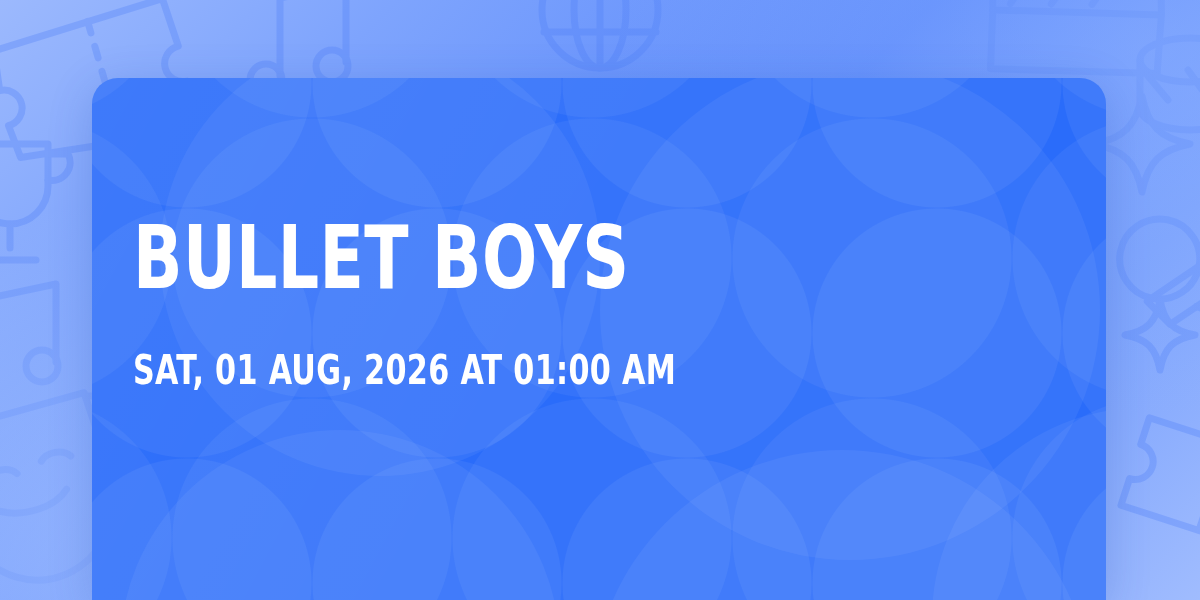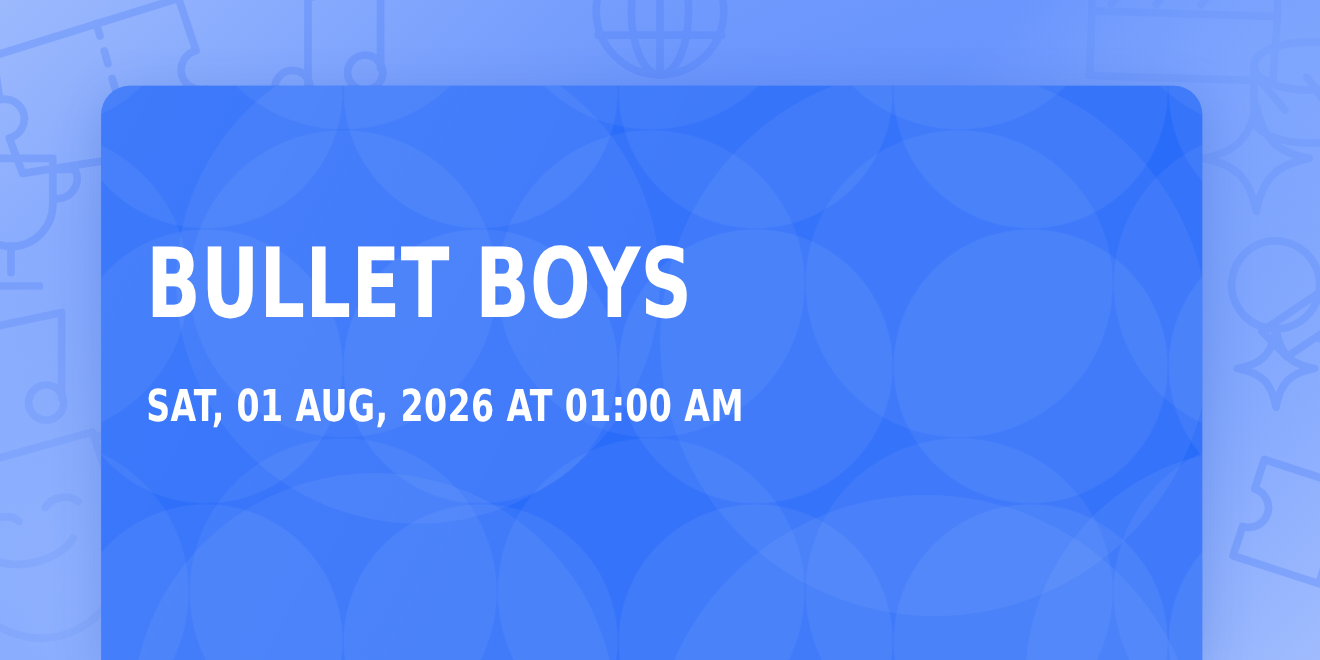--- a/index.html
+++ b/index.html
@@ -45,20 +45,21 @@
   #event-card {
     position: absolute;
     left: 92px;
     top: 78px;
     width: 1001px;
     height: 522px;
     border-radius: 26px 26px 0 0;
     overflow: hidden;
     background: #2A6CFA;
     box-shadow: 0 10px 44px rgba(27, 70, 170, 0.22);
+    padding-left: 13px;
   }
 
   
   #card-pattern {
     position: absolute;
     inset: 0;
     background-image:
       radial-gradient(circle at 125px 125px, rgba(255,255,255,0.055) 0 124px, rgba(255,255,255,0) 125px);
     background-size: 250px 250px;
     background-position: -30px -120px;

